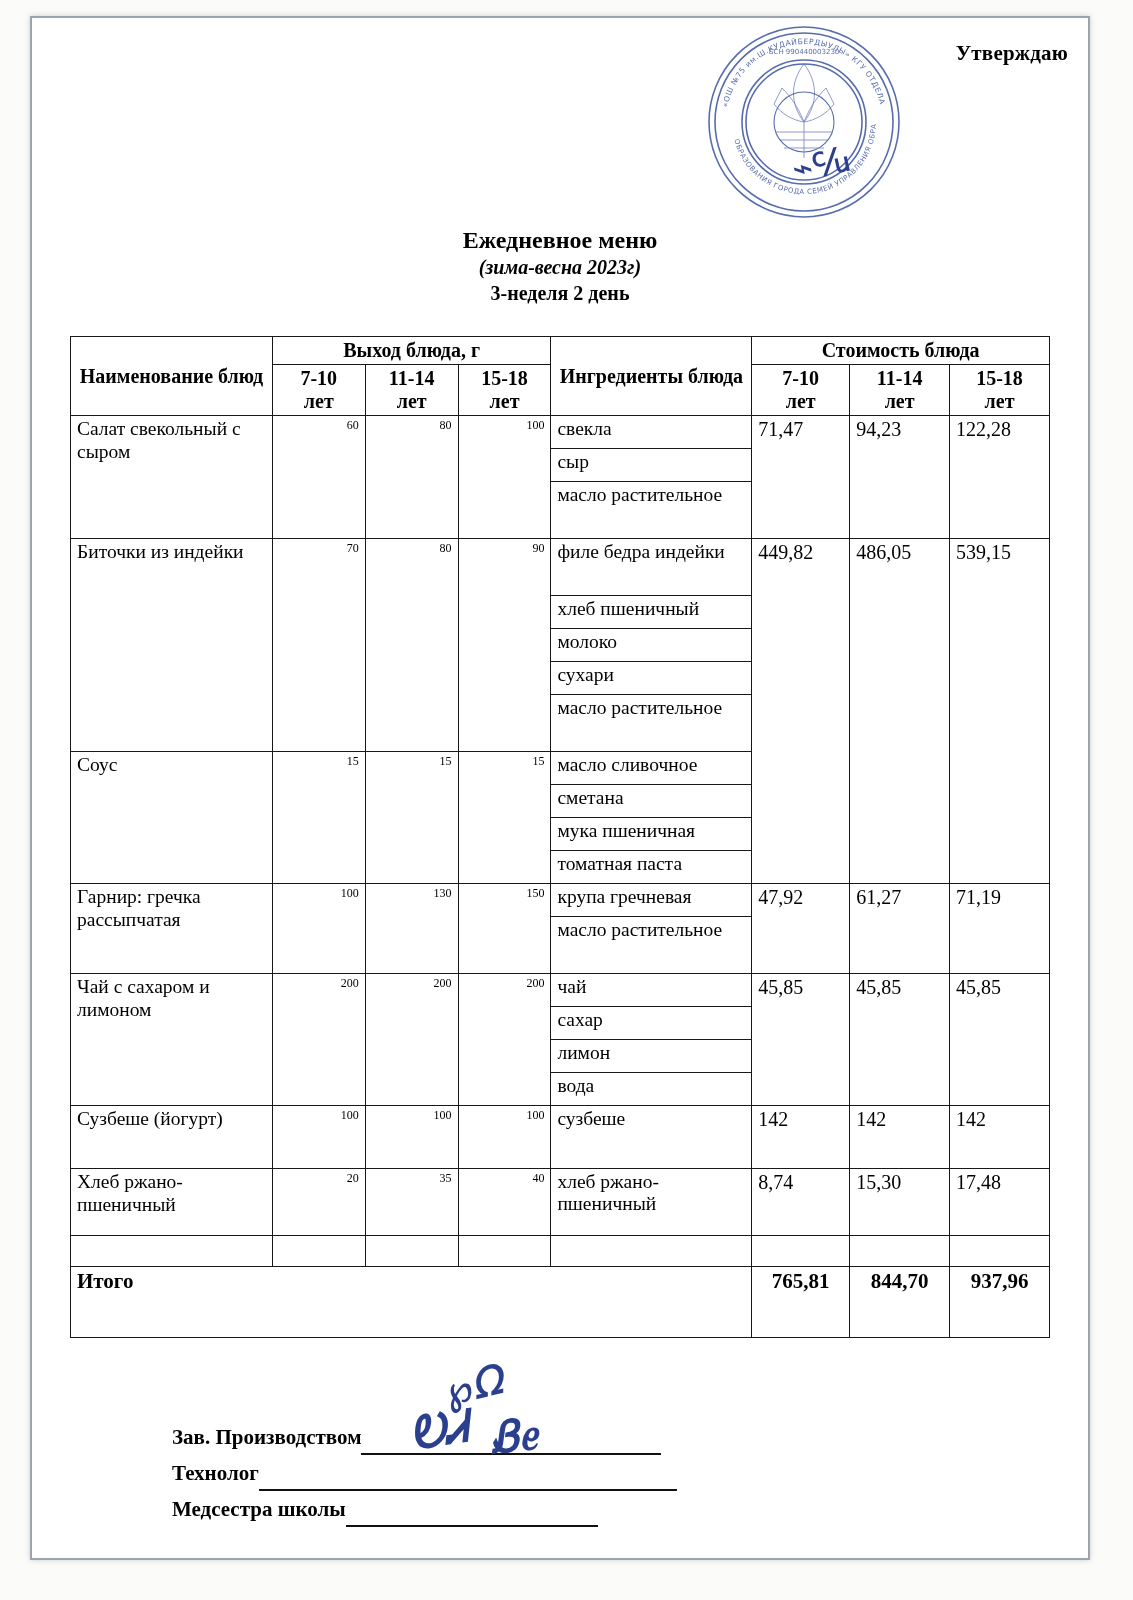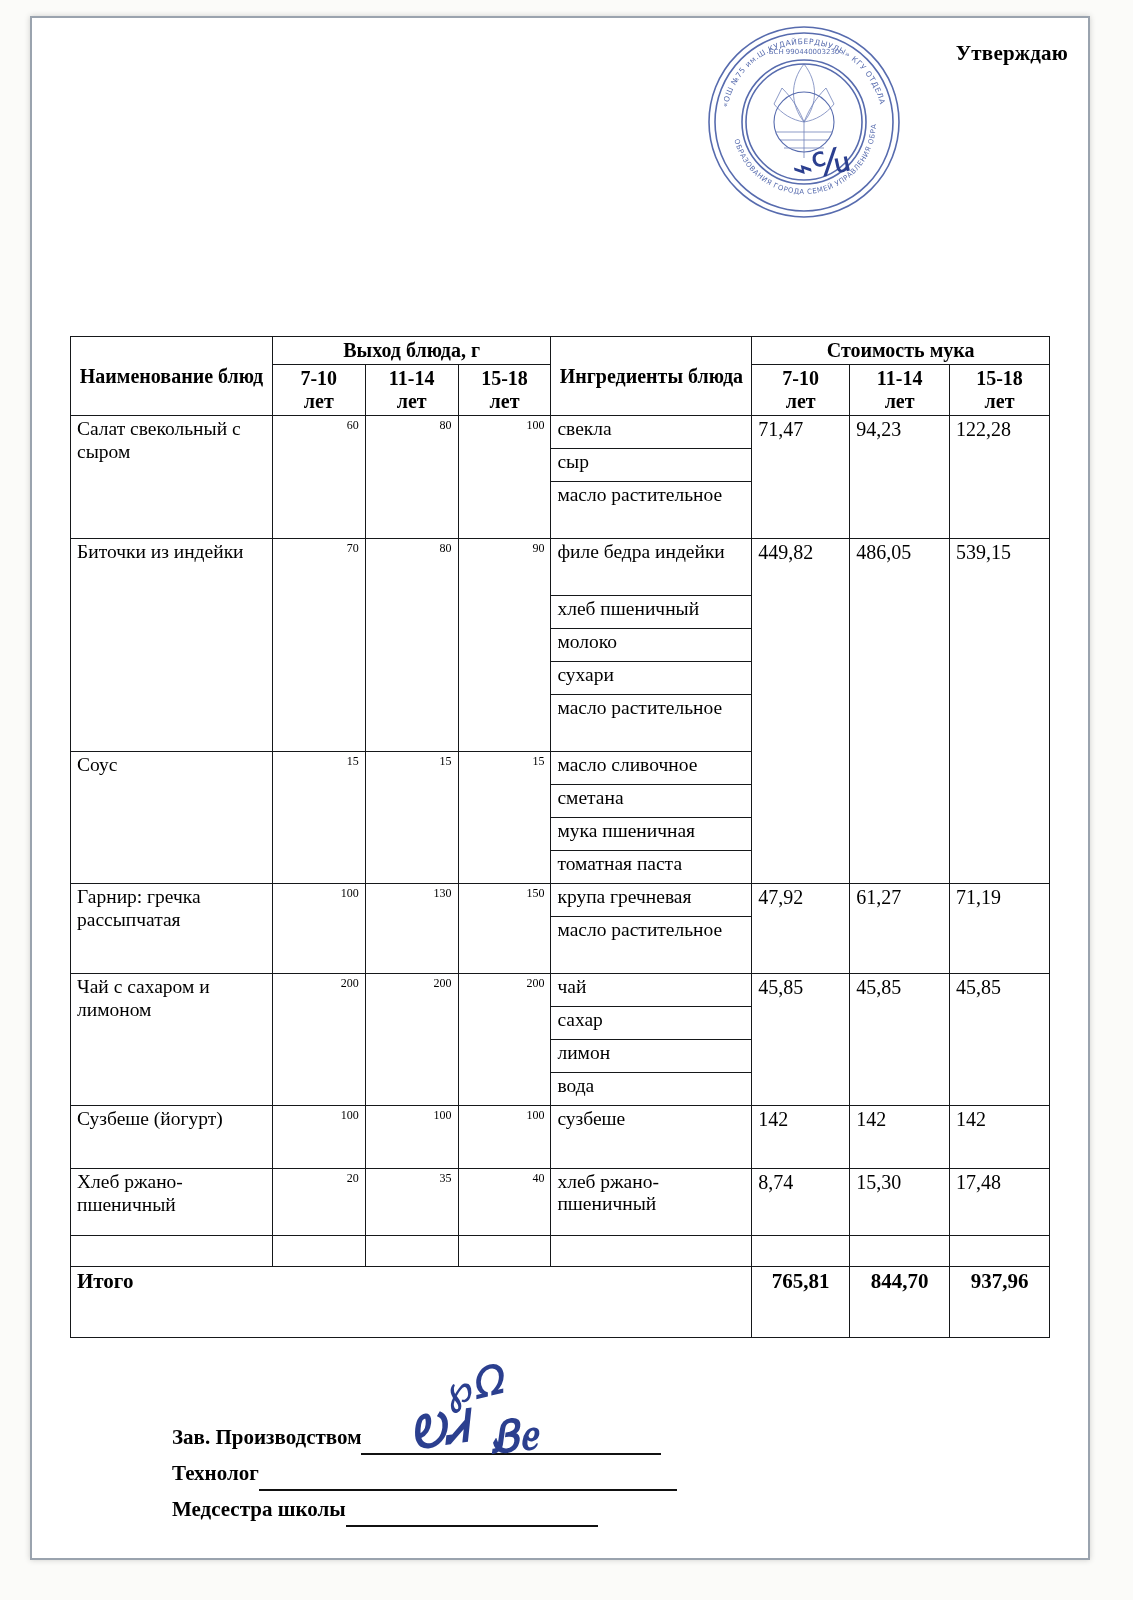--- a/index.html
+++ b/index.html
@@ -203,38 +203,43 @@
       </text>
       <text x="100" y="32" text-anchor="middle" font-size="7" fill="#3a52a0" font-family="DejaVu Sans, sans-serif">БСН 990440003230</text>
     </svg>
 
     <div class="approval">
       <div>Утверждаю</div>
     </div>
 
     <div class="sig-blue" style="left:760px; top:126px; font-size:34px; transform:rotate(-12deg);">⌁℆</div>
 
+    <div class="title-block">
+      <div class="title-main">Ежедневное меню</div>
+      <div class="title-sub">(зима-весна 2023г)</div>
+      <div class="title-week">3-неделя 2 день</div>
+    </div>
 
     <table class="menu">
       <colgroup>
         <col style="width:202px">
         <col style="width:93px">
         <col style="width:93px">
         <col style="width:93px">
         <col style="width:201px">
         <col style="width:98px">
         <col style="width:100px">
         <col style="width:100px">
       </colgroup>
       <thead>
         <tr>
           <th rowspan="2">Наименование блюд</th>
           <th colspan="3">Выход блюда, г</th>
           <th rowspan="2">Ингредиенты блюда</th>
-          <th colspan="3">Стоимость мука</th>
+          <th colspan="3">Стоимость блюда</th>
         </tr>
         <tr>
           <th>
             <span>7-10</span><br>
             <span>лет</span>
           </th>
           <th>
             <span>11-14</span><br>
             <span>лет</span>
           </th>

